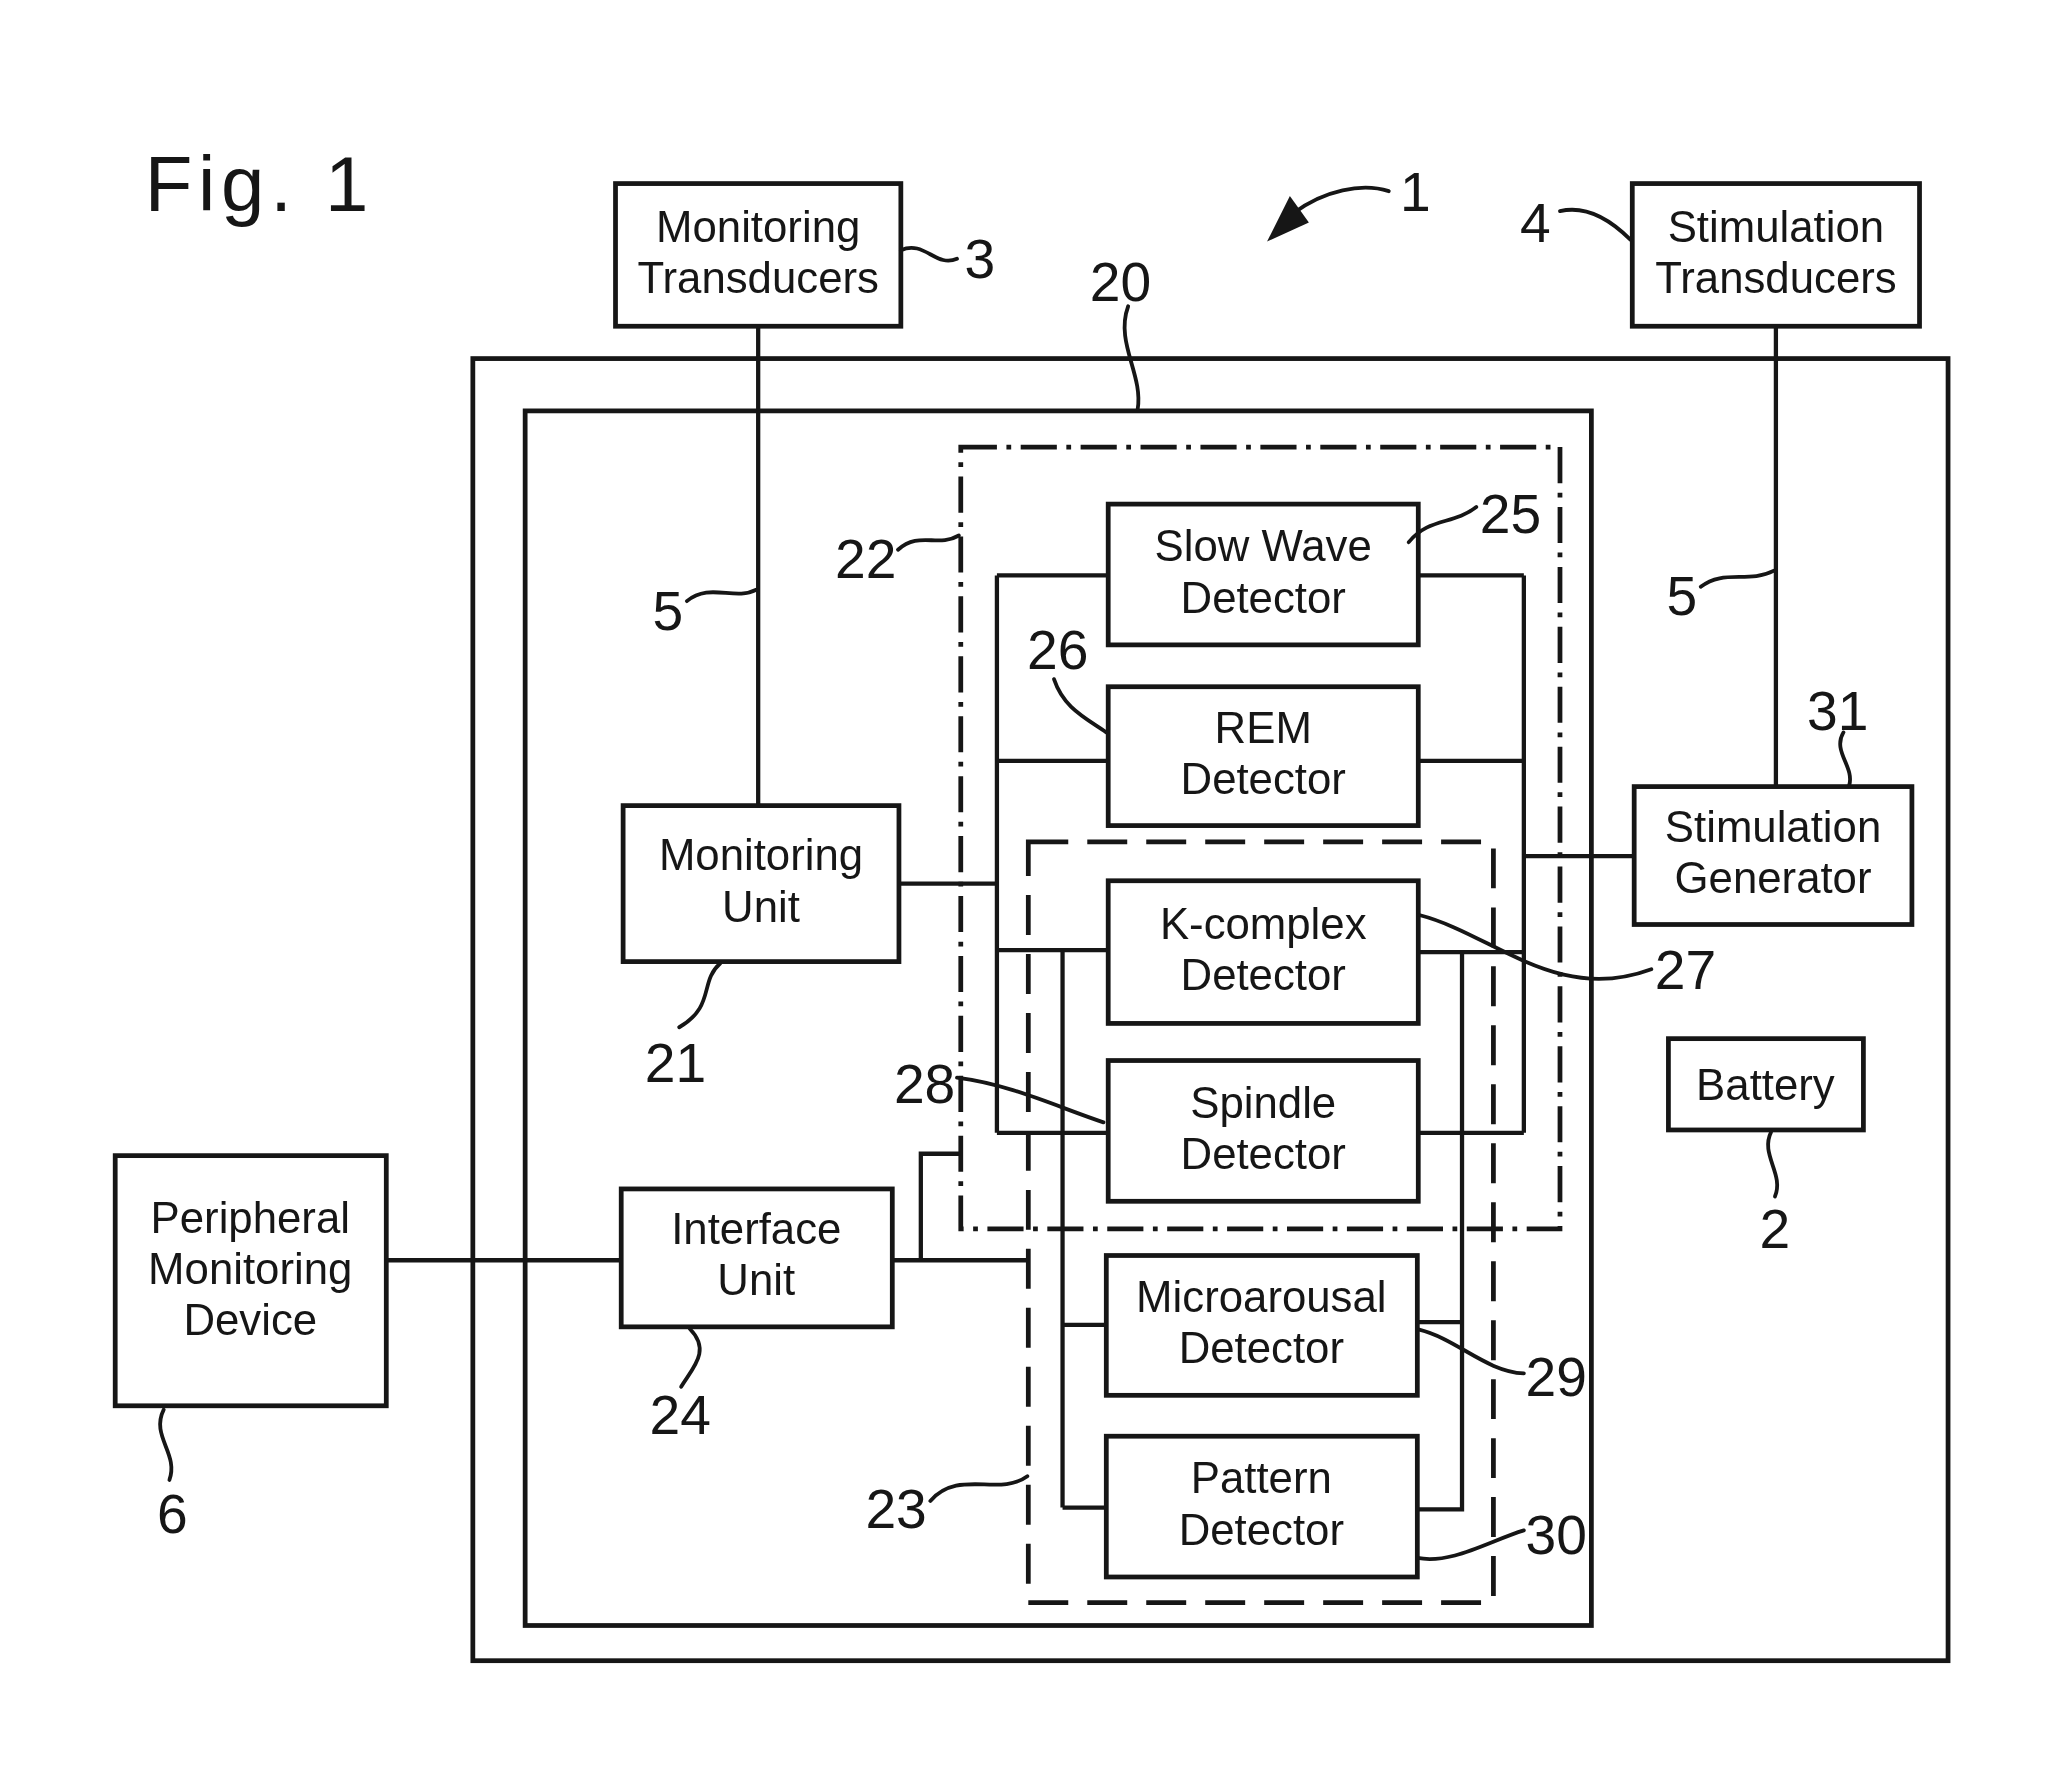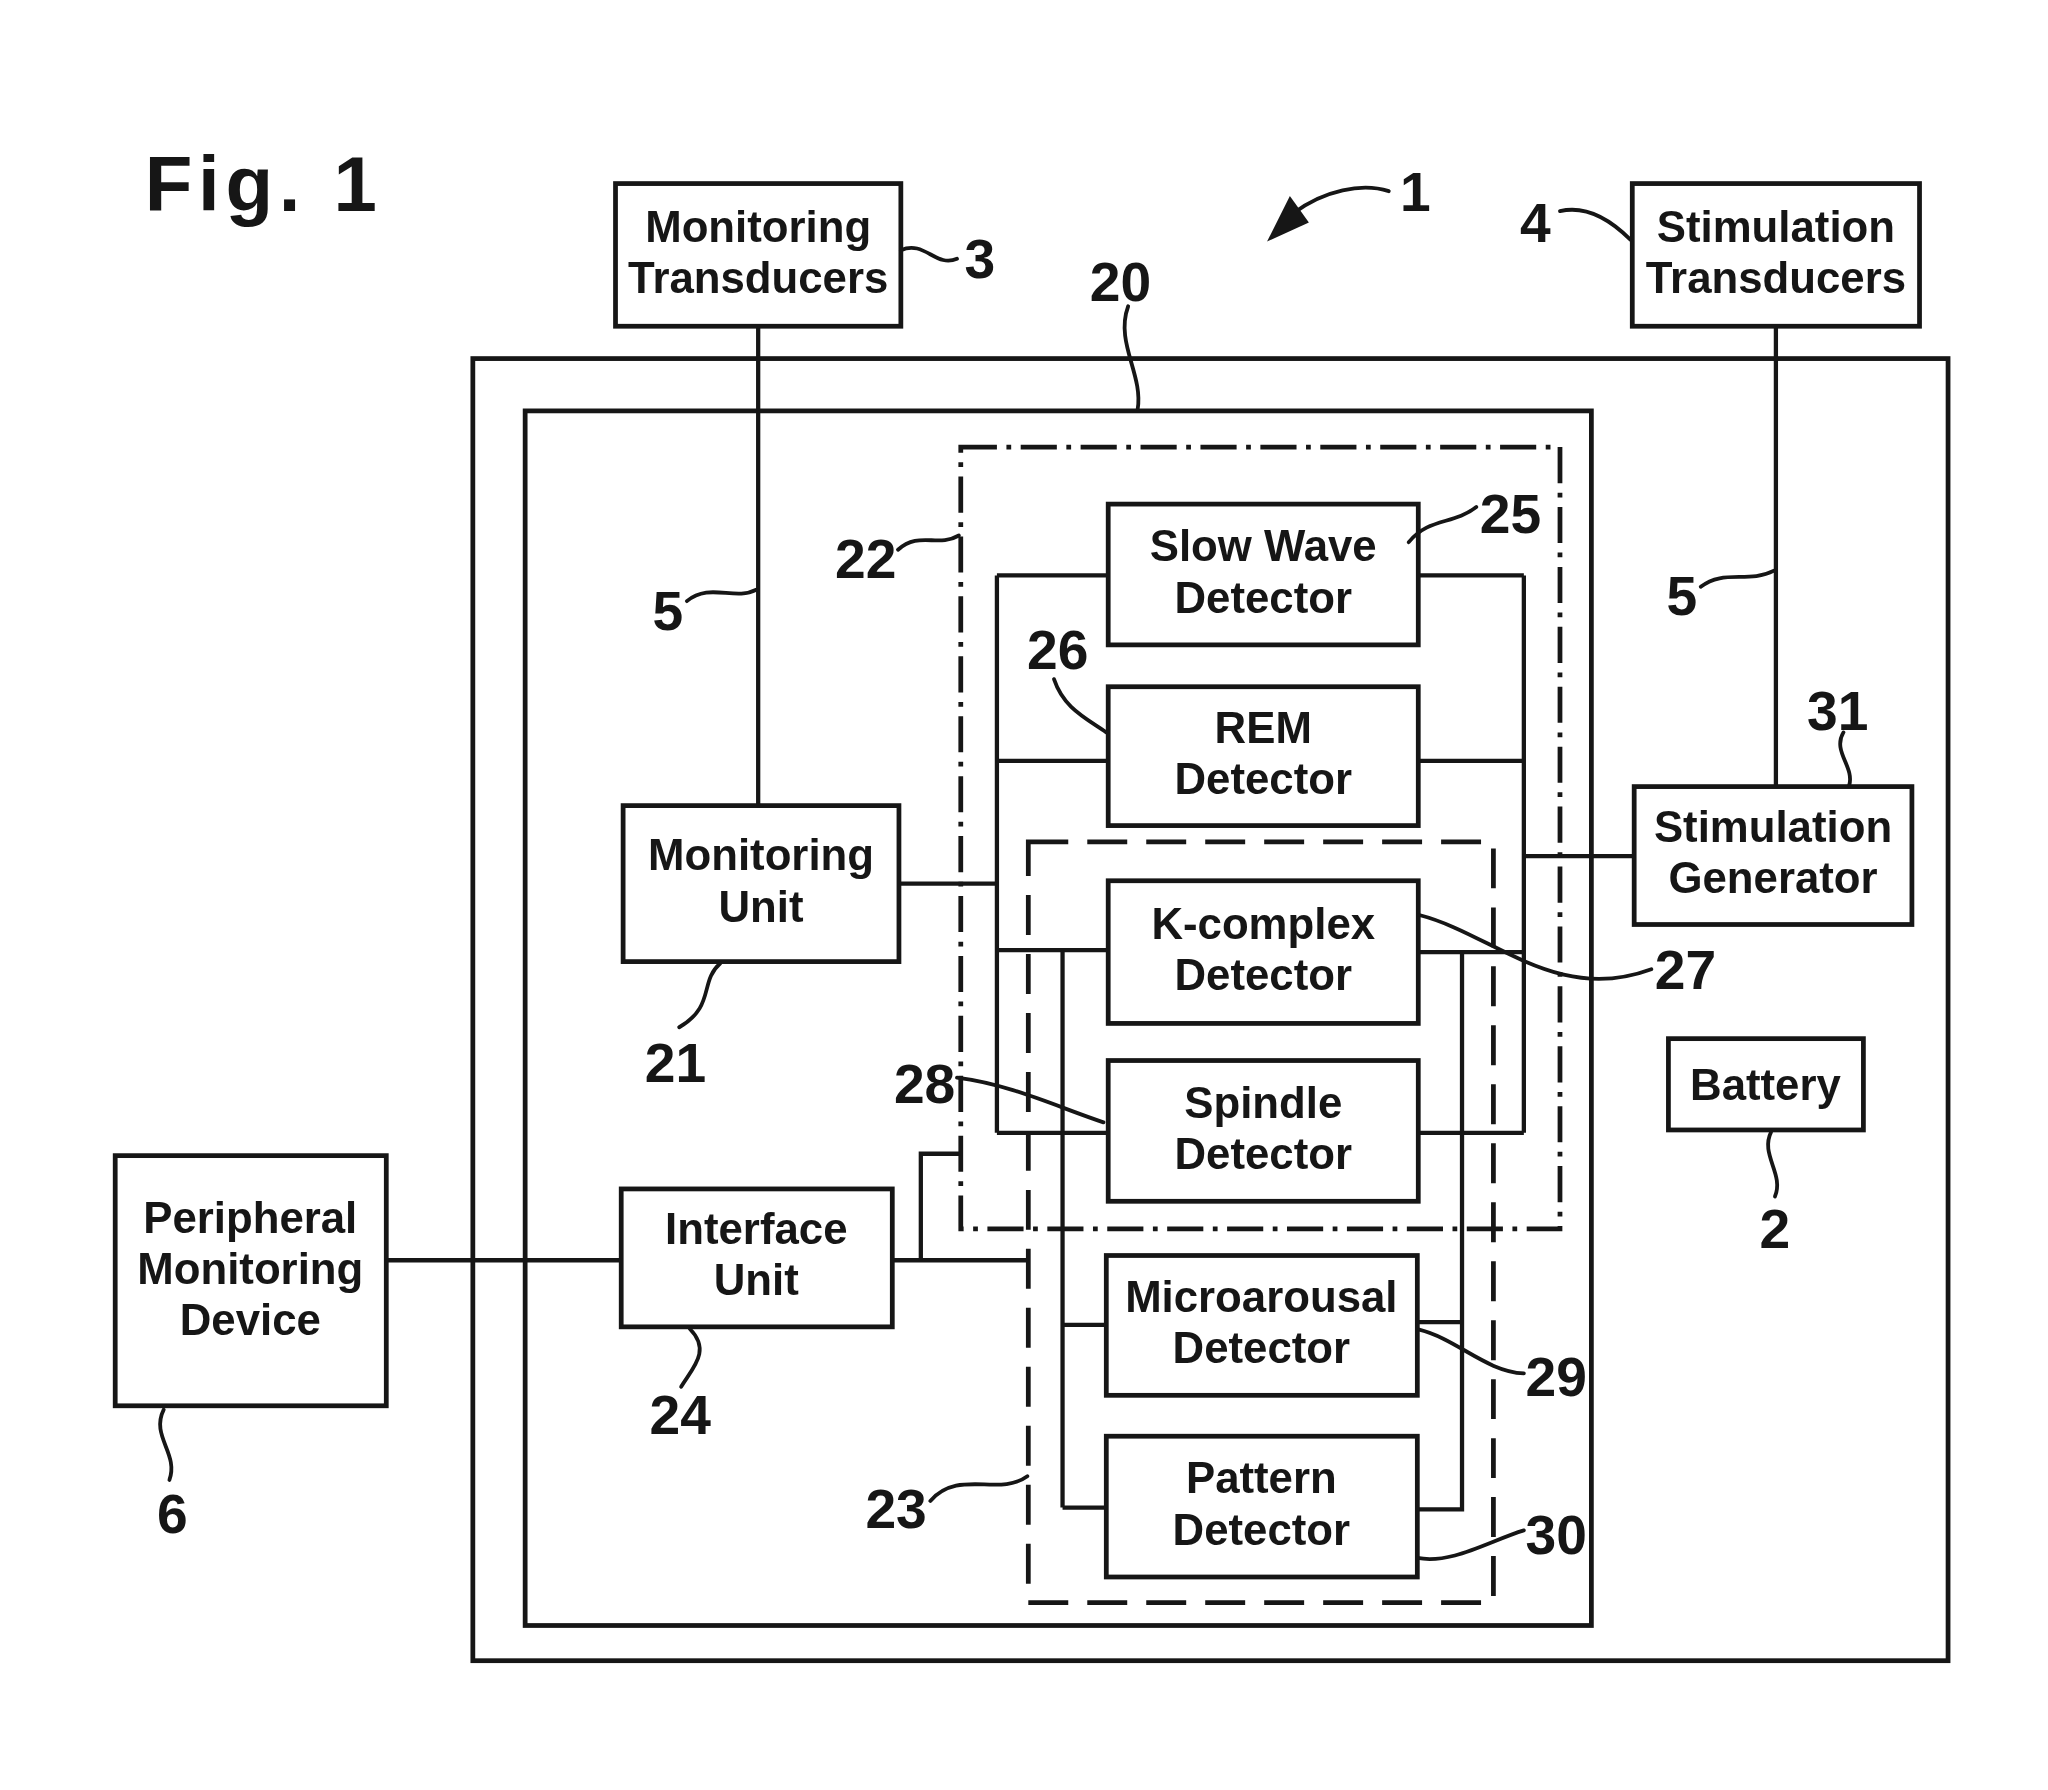--- a/index.html
+++ b/index.html
@@ -6,21 +6,20 @@
     margin: 0;
     padding: 0;
     background: #ffffff;
   }
   .page {
     position: relative;
     width: 2049px;
     height: 1791px;
     background: #ffffff;
     overflow: hidden;
-    font-weight: bold;
   }
   svg.fig {
     position: absolute;
     left: 0;
     top: 0;
     font-family: "Liberation Sans", sans-serif;
   }
   .blk-label {
     font-size: 46px;
     fill: #161616;

